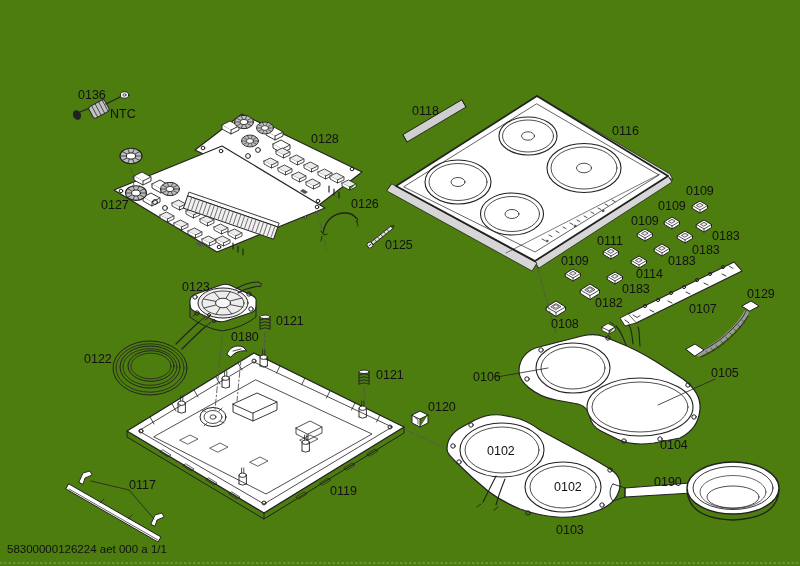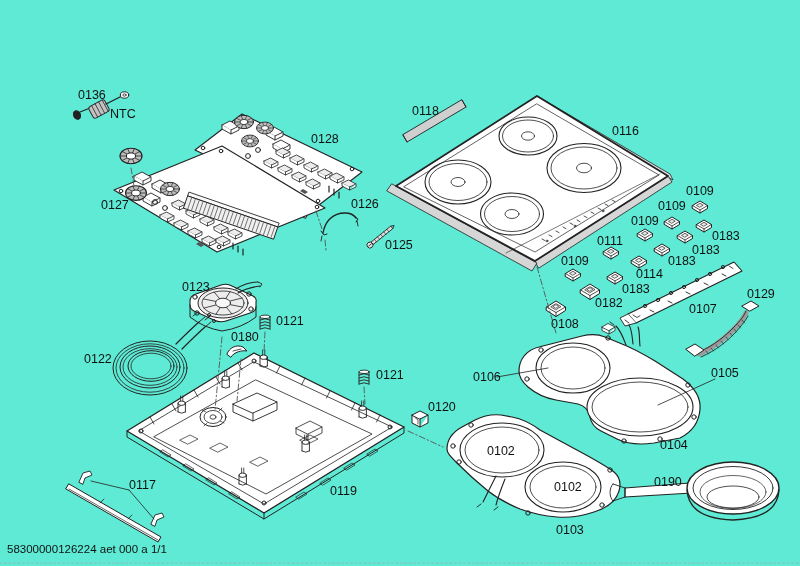--- a/index.html
+++ b/index.html
@@ -1,16 +1,16 @@
 <!DOCTYPE html>
 <html><head>
 <meta charset="utf-8">
 <style>
   html,body{margin:0;padding:0;background:#ffffff;width:800px;height:566px;overflow:hidden;}
-  #page{position:relative;width:800px;height:566px;background:#5eead4;}
+  #page{position:relative;width:800px;height:566px;background:#4d7c0f;}
   svg{display:block;}
   .lbl{font-family:"Liberation Sans","DejaVu Sans",sans-serif;font-size:12.5px;fill:#111;}
   .foot{font-family:"Liberation Sans","DejaVu Sans",sans-serif;font-size:11.5px;fill:#111;}
 </style>
 </head>
 <body>
 
 <div id="page">
 <svg width="800" height="566" viewBox="0 0 800 566">
   <defs>

